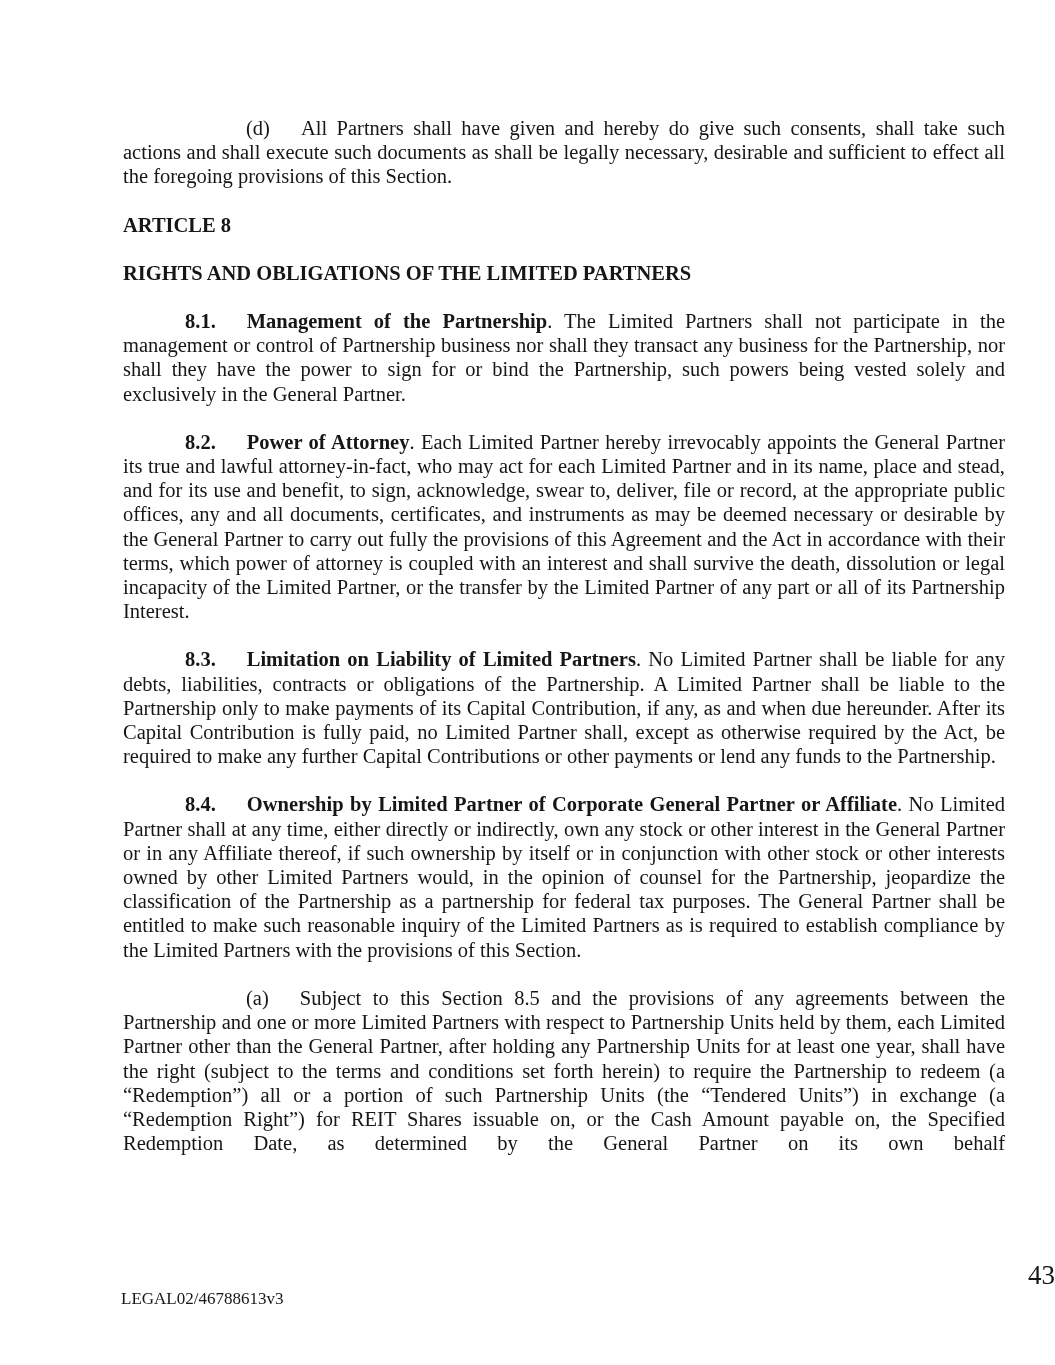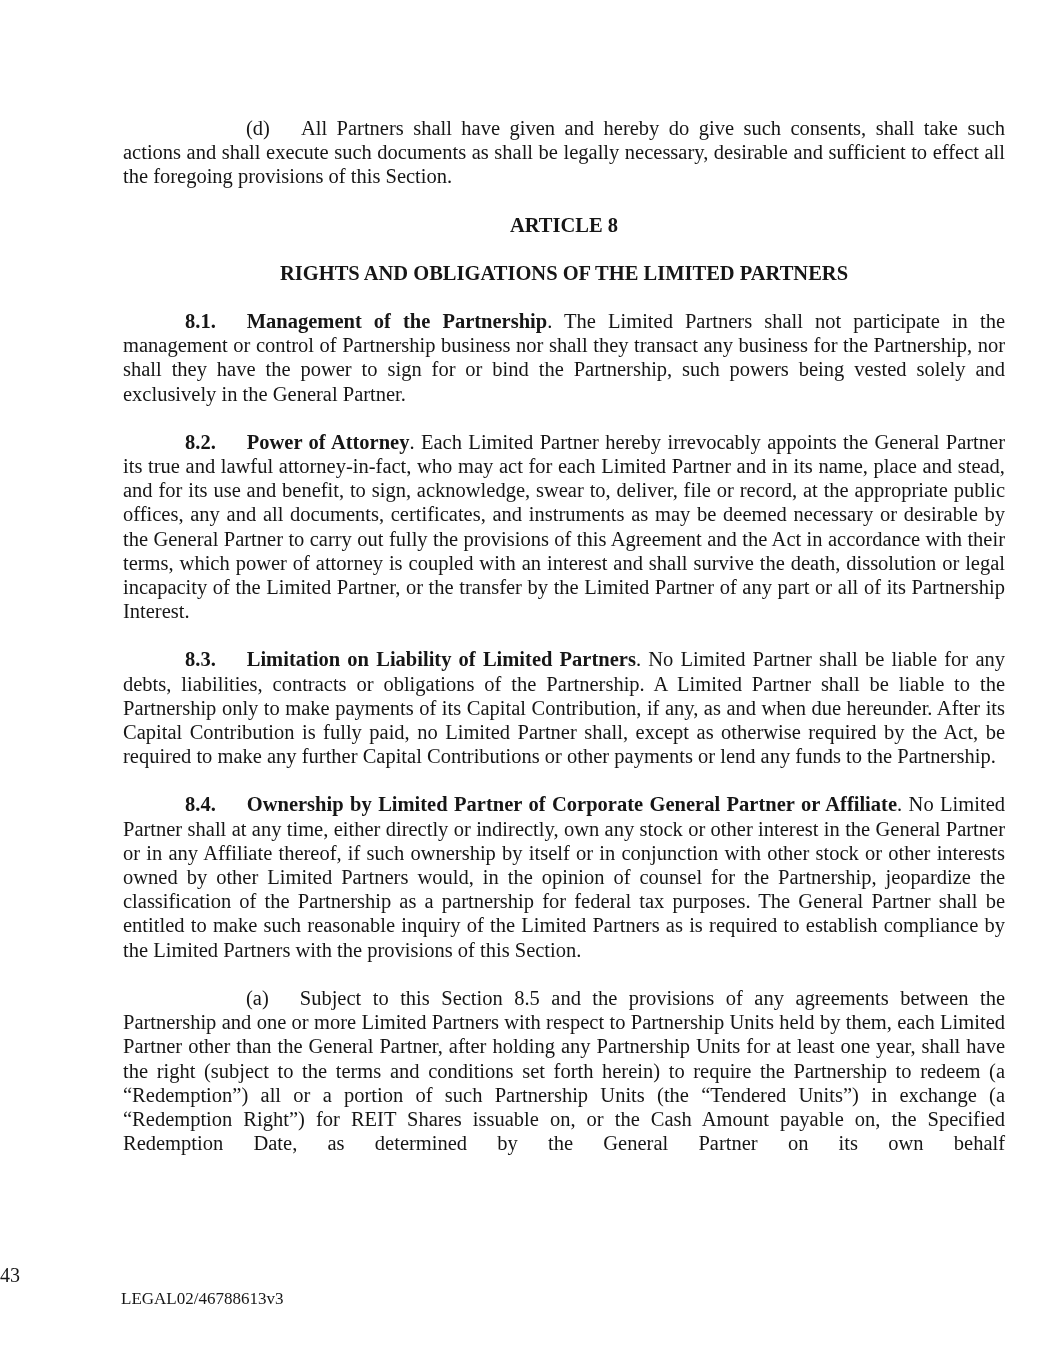--- a/index.html
+++ b/index.html
@@ -21,34 +21,33 @@
     overflow: hidden;
   }
   p.para {
     margin: 0 0 24px 0;
     text-align: justify;
   }
   p.body-indent { text-indent: 123px; }
   p.sect-indent { text-indent: 62px; }
   p.center {
     margin: 0 0 24px 0;
-    text-align: center;
     text-indent: 0;
   }
   .bold { font-weight: bold; }
   .u { }
   .tab { display: inline-block; width: 31px; }
   .justify-last { text-align-last: justify; }
   .page-number {
     position: absolute;
     top: 1263px;
     left: 0;
     right: 0;
-    text-align: left;
-    font-size: 20px;
+    text-align: right;
+    font-size: 27px;
   }
   .footer-id {
     position: absolute;
     top: 1287px;
     left: 121px;
     font-size: 17px;
   }
 </style>
 </head>
 <body>

